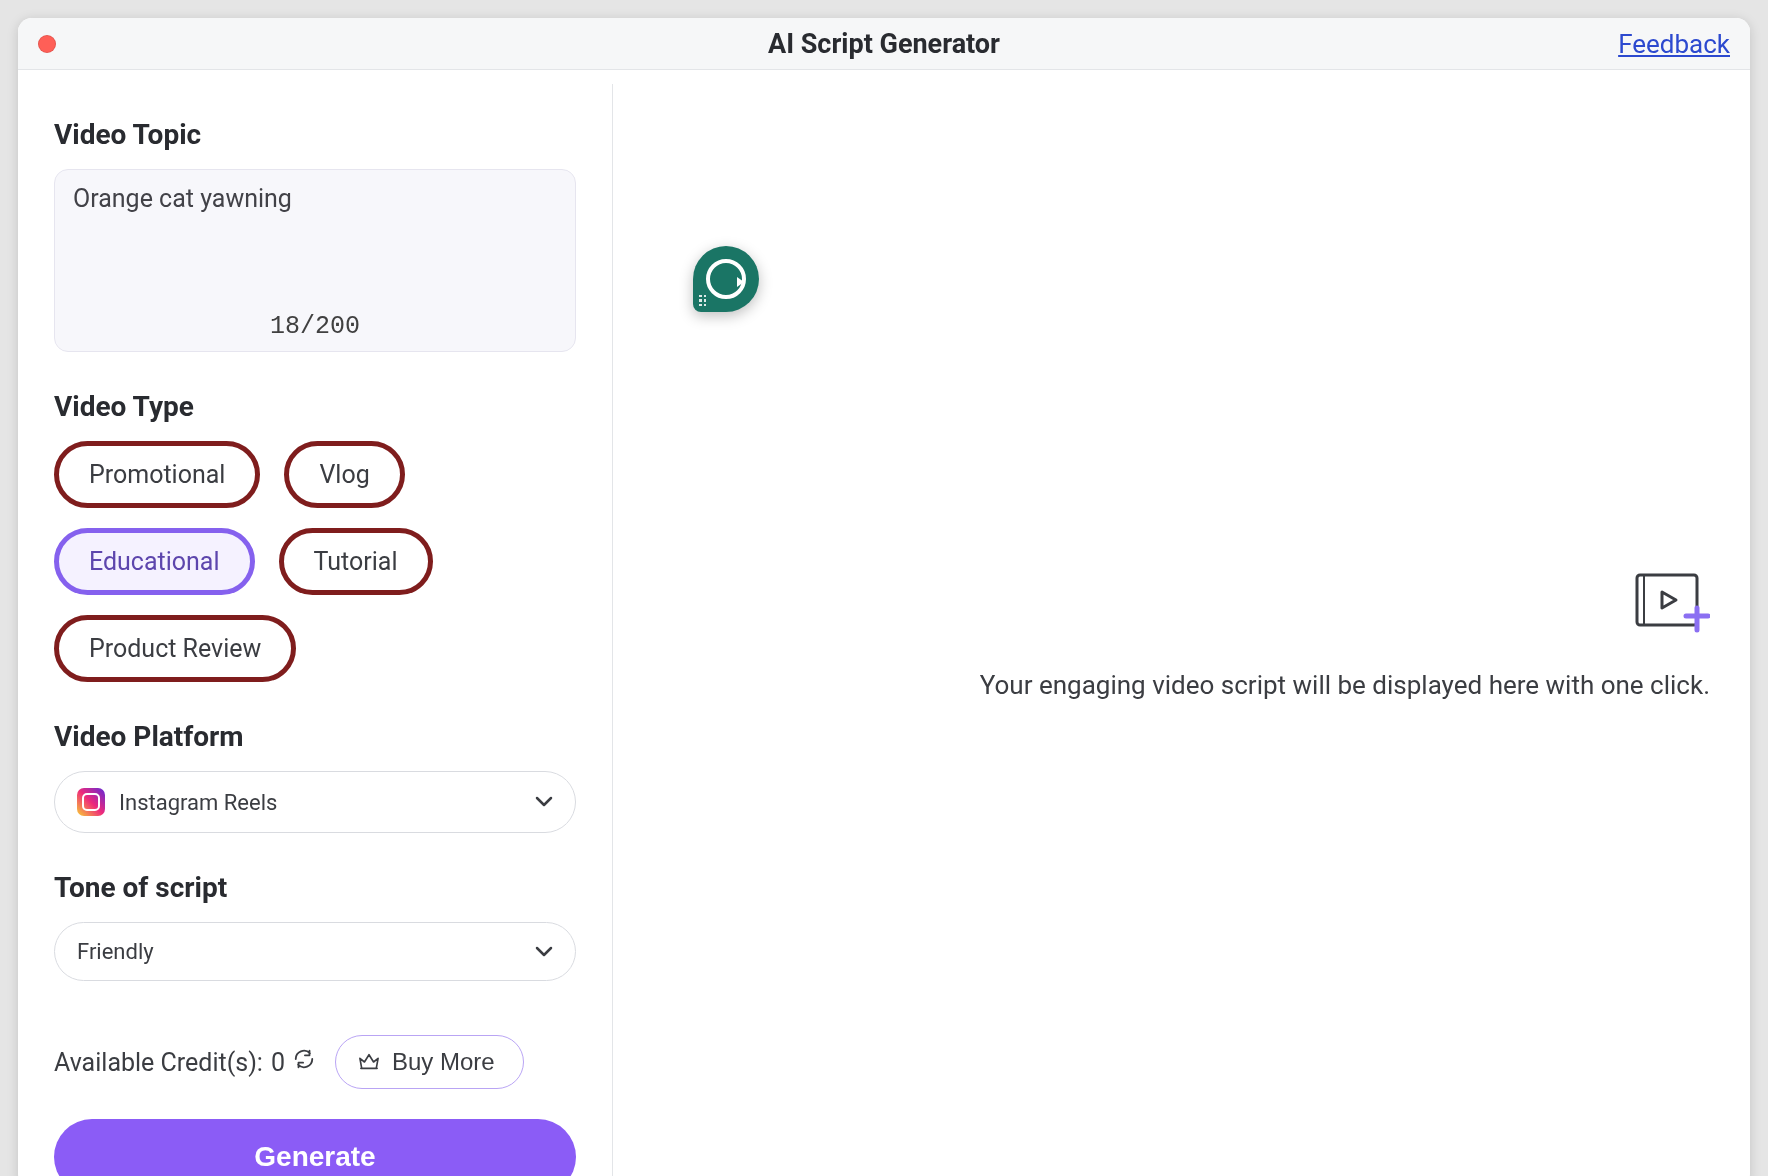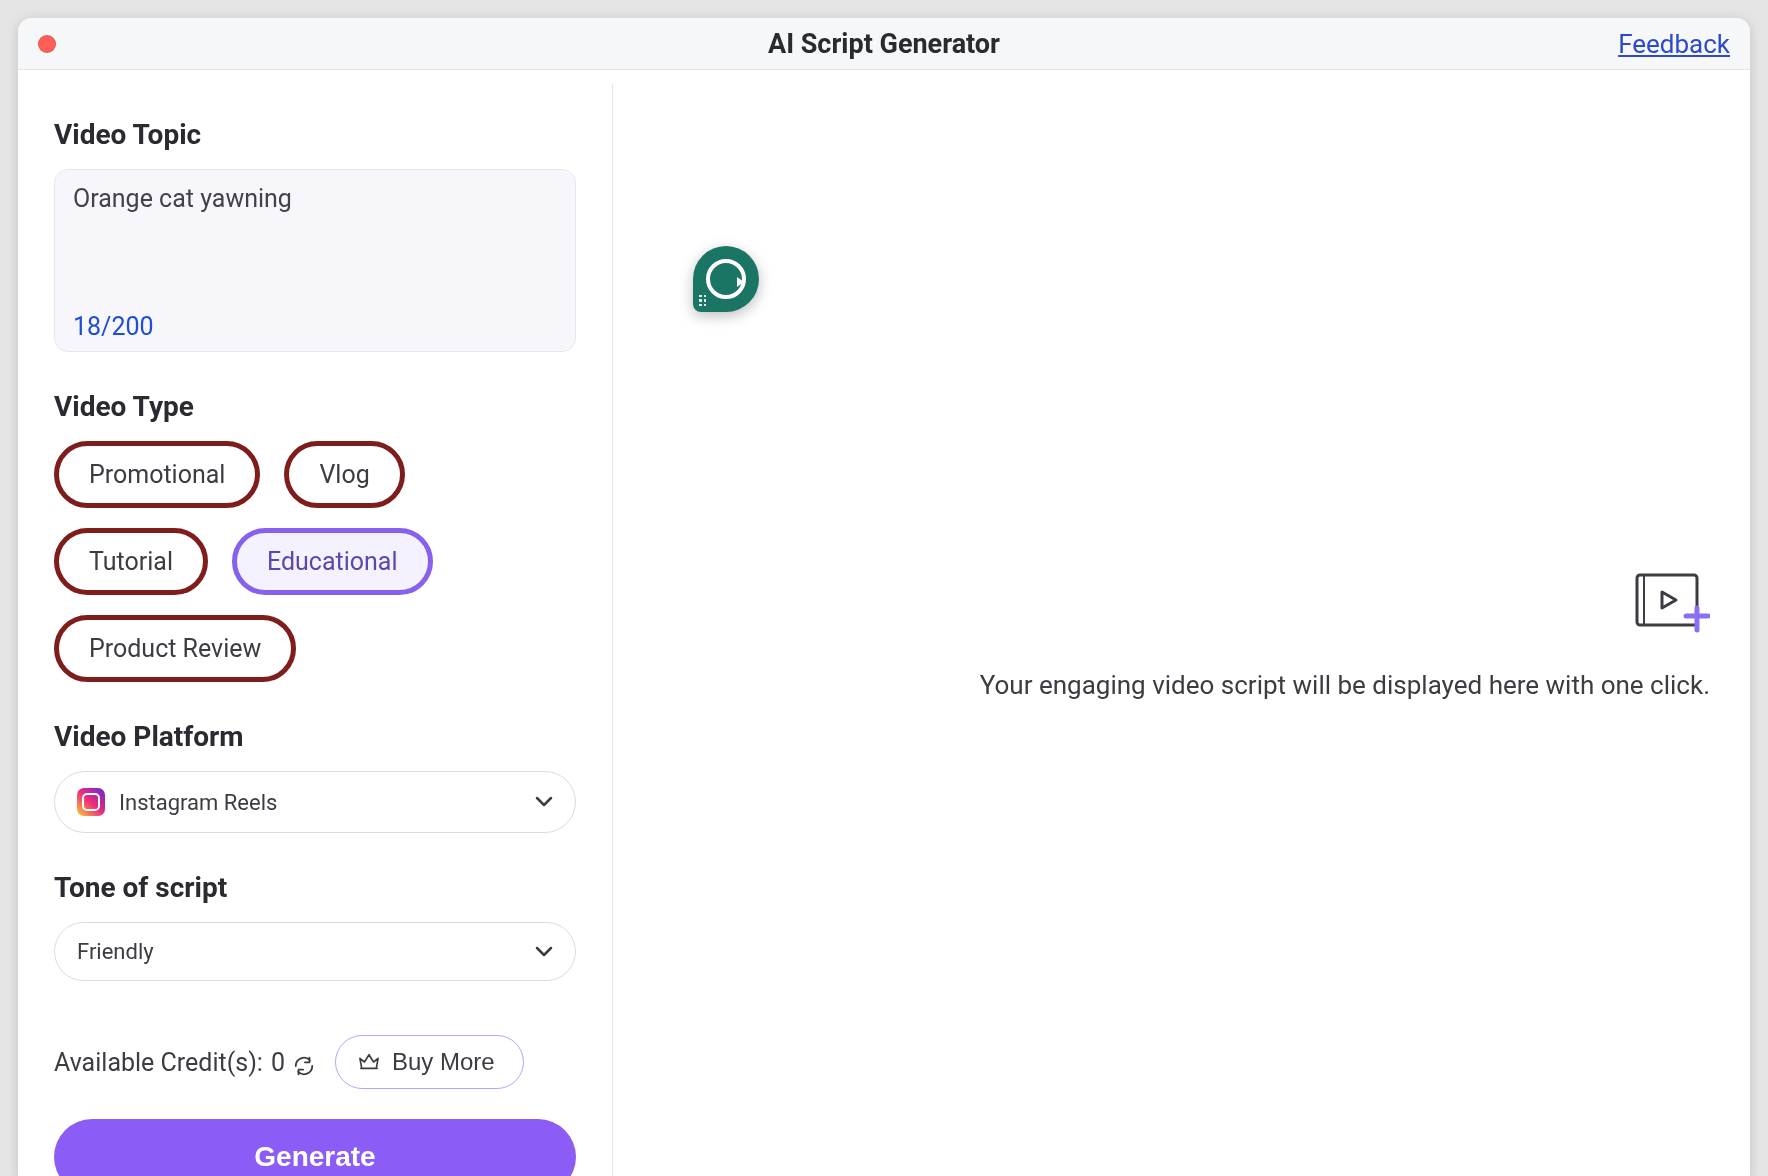--- a/index.html
+++ b/index.html
@@ -96,24 +96,25 @@
       height: 120px;
       border: none;
       background: transparent;
       resize: none;
       font-size: 25px;
       color: #424248;
       font-family: inherit;
       outline: none;
     }
     .char-count {
-      text-align: left;
+      text-align: center;
       font-size: 25px;
-      color: #1d4ed8;
+      color: #404040;
       margin-top: 4px;
+      font-family: Liberation Mono, monospace;
     }
     .chip-row {
       display: flex;
       flex-wrap: wrap;
       gap: 20px 24px;
       margin-bottom: 38px;
     }
     .chip {
       border: 5px solid #7f1d1d;
       border-radius: 999px;
@@ -165,21 +166,21 @@
       display: flex;
       align-items: center;
       gap: 20px;
       margin-top: 54px;
       margin-bottom: 30px;
     }
     .credits-label {
       font-size: 25px;
       color: #3b3d42;
       display: flex;
-      align-items: flex-end;
+      align-items: flex-start;
       gap: 8px;
     }
     .buy-more-btn {
       border: 1.5px solid #b9a4f4;
       border-radius: 999px;
       padding: 12px 28px 12px 22px;
       font-size: 24px;
       color: #3b3d42;
       background: #fff;
       display: flex;
@@ -271,22 +272,22 @@
       <div class="section-heading">Video Topic</div>
       <div class="topic-textarea-wrap">
         <textarea class="topic-textarea" style="">Orange cat yawning</textarea>
         <div class="char-count">18/200</div>
       </div>
 
       <div class="section-heading">Video Type</div>
       <div class="chip-row">
         <div class="chip">Promotional</div>
         <div class="chip">Vlog</div>
+        <div class="chip selected">Educational</div>
         <div class="chip">Tutorial</div>
-        <div class="chip selected">Educational</div>
         <div class="chip">Product Review</div>
       </div>
 
       <div class="section-heading">Video Platform</div>
       <div class="dropdown">
         <span class="instagram-icon"></span>
         <span>Instagram Reels</span>
         <span class="chevron">
           <svg width="18" height="12" viewBox="0 0 18 12">
               <path d="M2 2l7 7 7-7" stroke="#3b3d42" stroke-width="2.5" fill="none" stroke-linecap="round" stroke-linejoin="round"></path>

